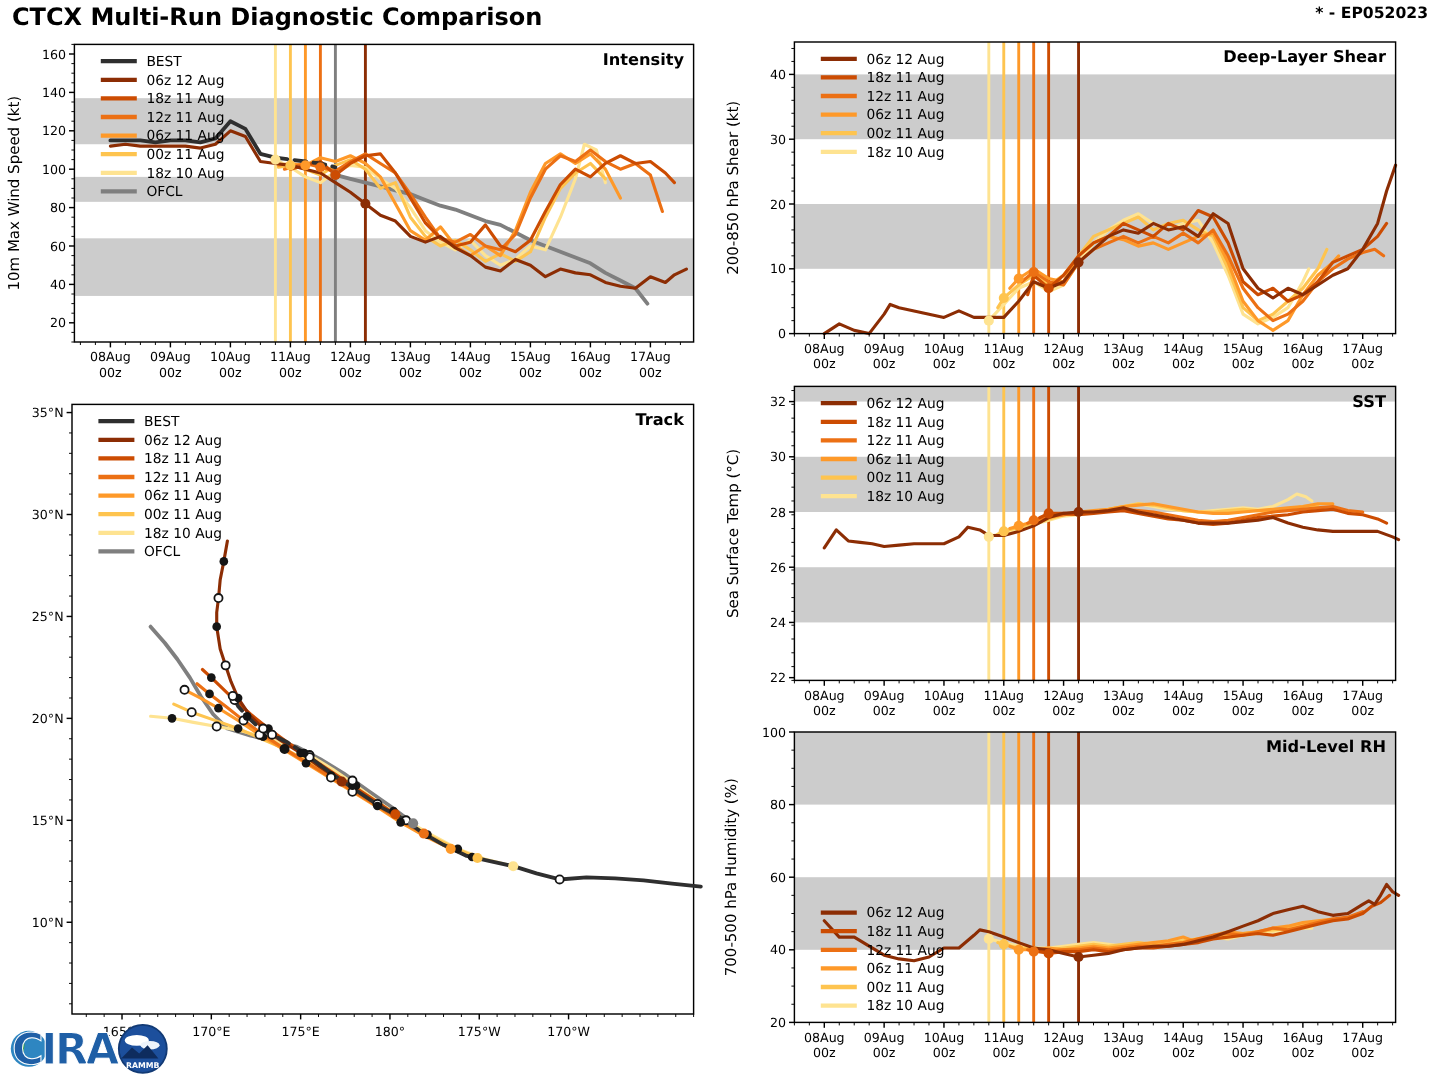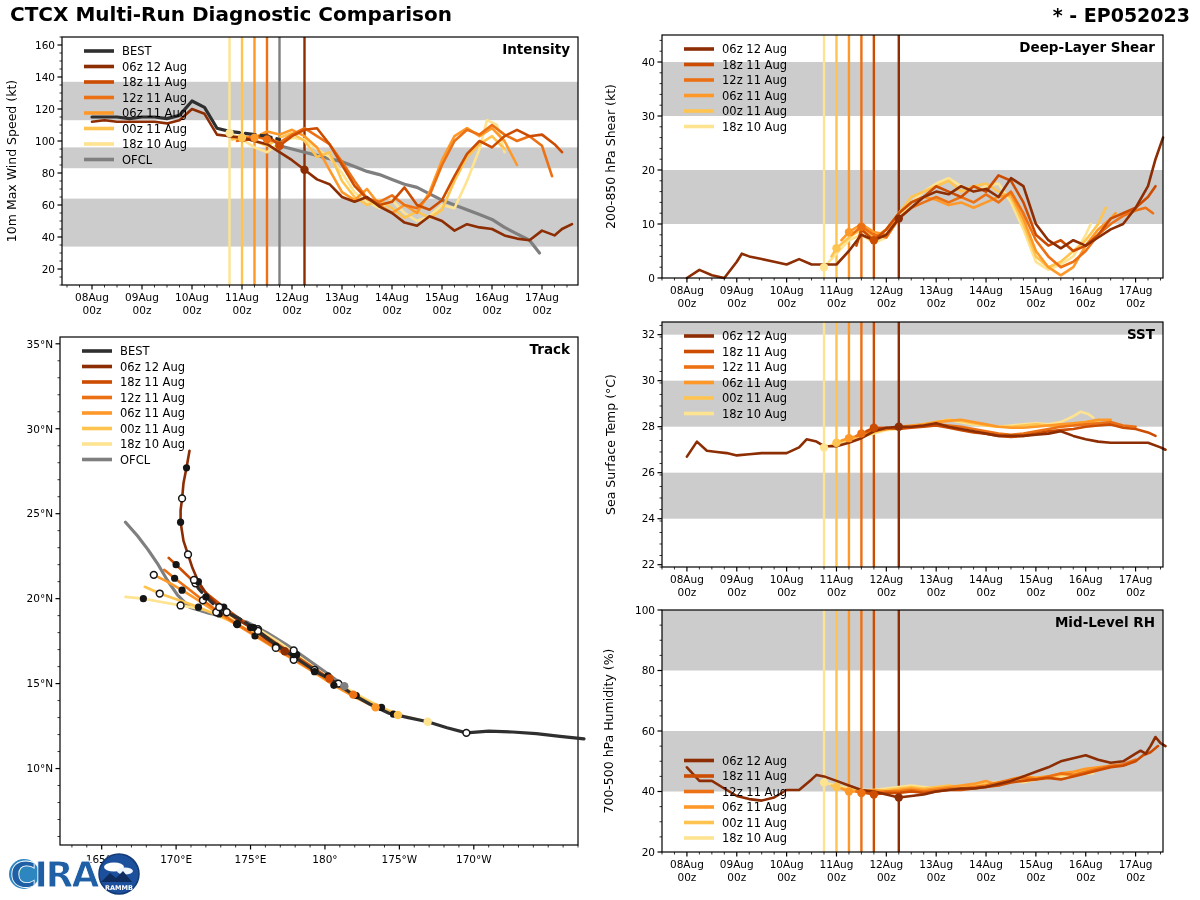--- a/index.html
+++ b/index.html
@@ -1,19 +1,19 @@
 <!DOCTYPE html>
 <html><head>
 <meta charset="utf-8">
 <style>
   html,body{margin:0;padding:0;background:#fff;width:1200px;height:900px;overflow:hidden;
     font-family:"DejaVu Sans","Liberation Sans",sans-serif;}
   #canvas{position:relative;width:1200px;height:712px;background:#fff;}
   .hdr-title{position:absolute;left:10px;top:2px;font-size:20px;font-weight:bold;color:#000;}
-  .hdr-storm{position:absolute;right:10px;top:4px;font-size:19px;font-weight:bold;color:#000;}
+  .hdr-storm{position:absolute;right:10px;top:4px;font-size:13px;font-weight:bold;color:#000;}
   svg text{font-family:"DejaVu Sans","Liberation Sans",sans-serif;}
   #chart-svg{position:absolute;left:0;top:0;}
   #logo{position:absolute;left:4px;top:846px;}
 </style>
 </head>
 <body>
 <div id="canvas">
 
 <div class="hdr-title">CTCX Multi-Run Diagnostic Comparison</div>
 <div class="hdr-storm">* - EP052023</div>

